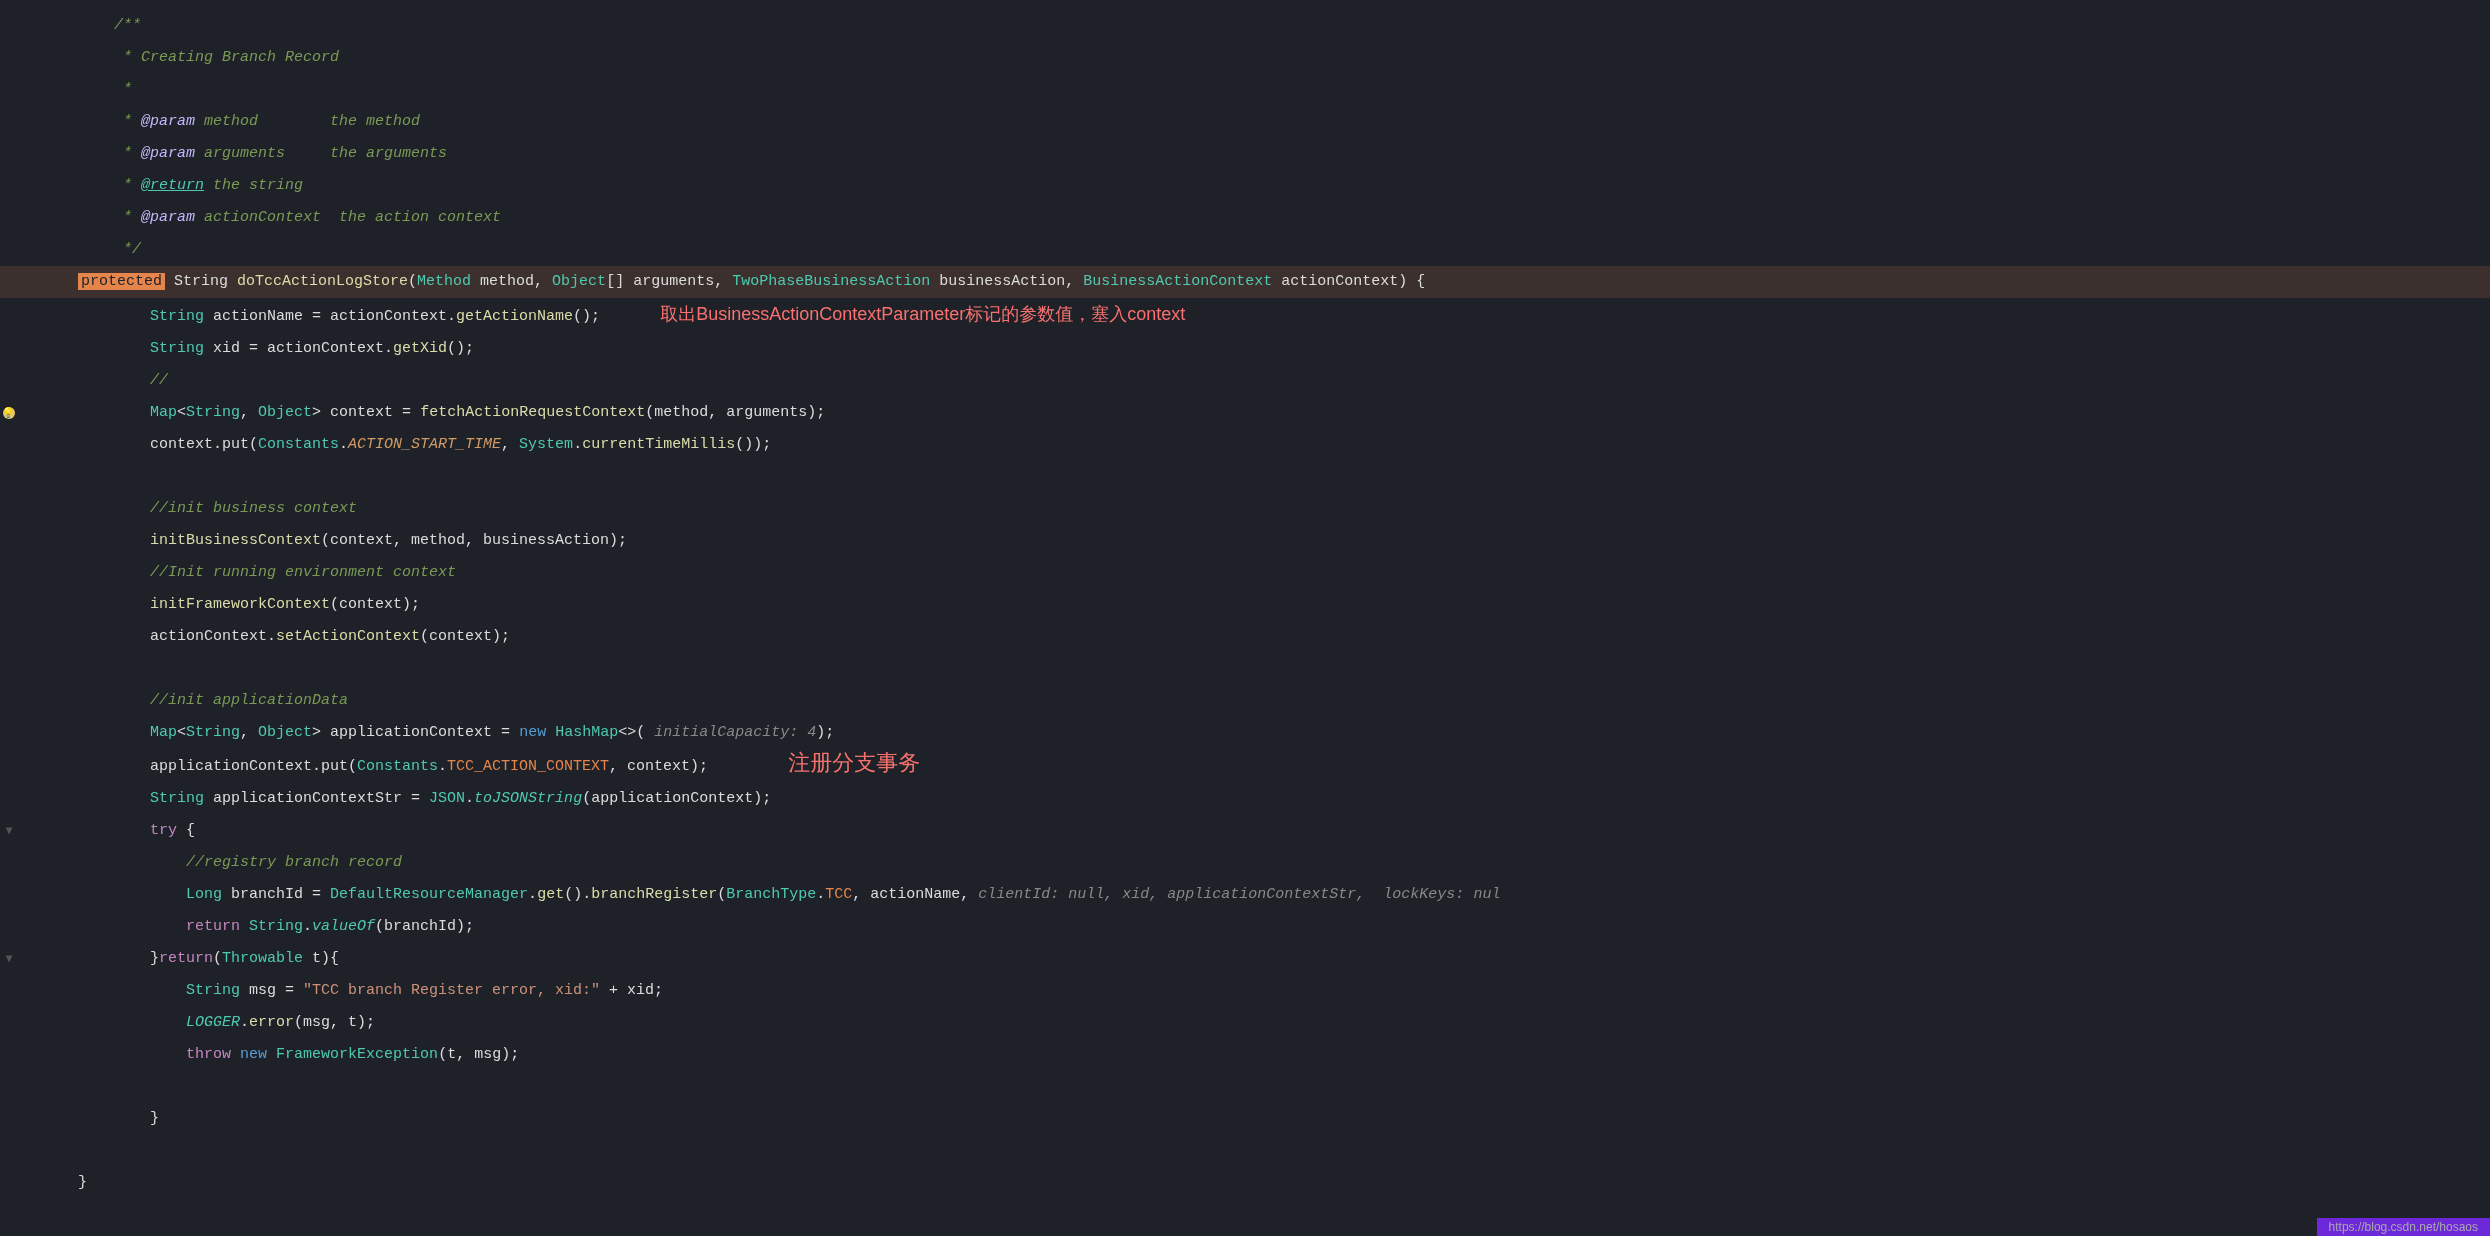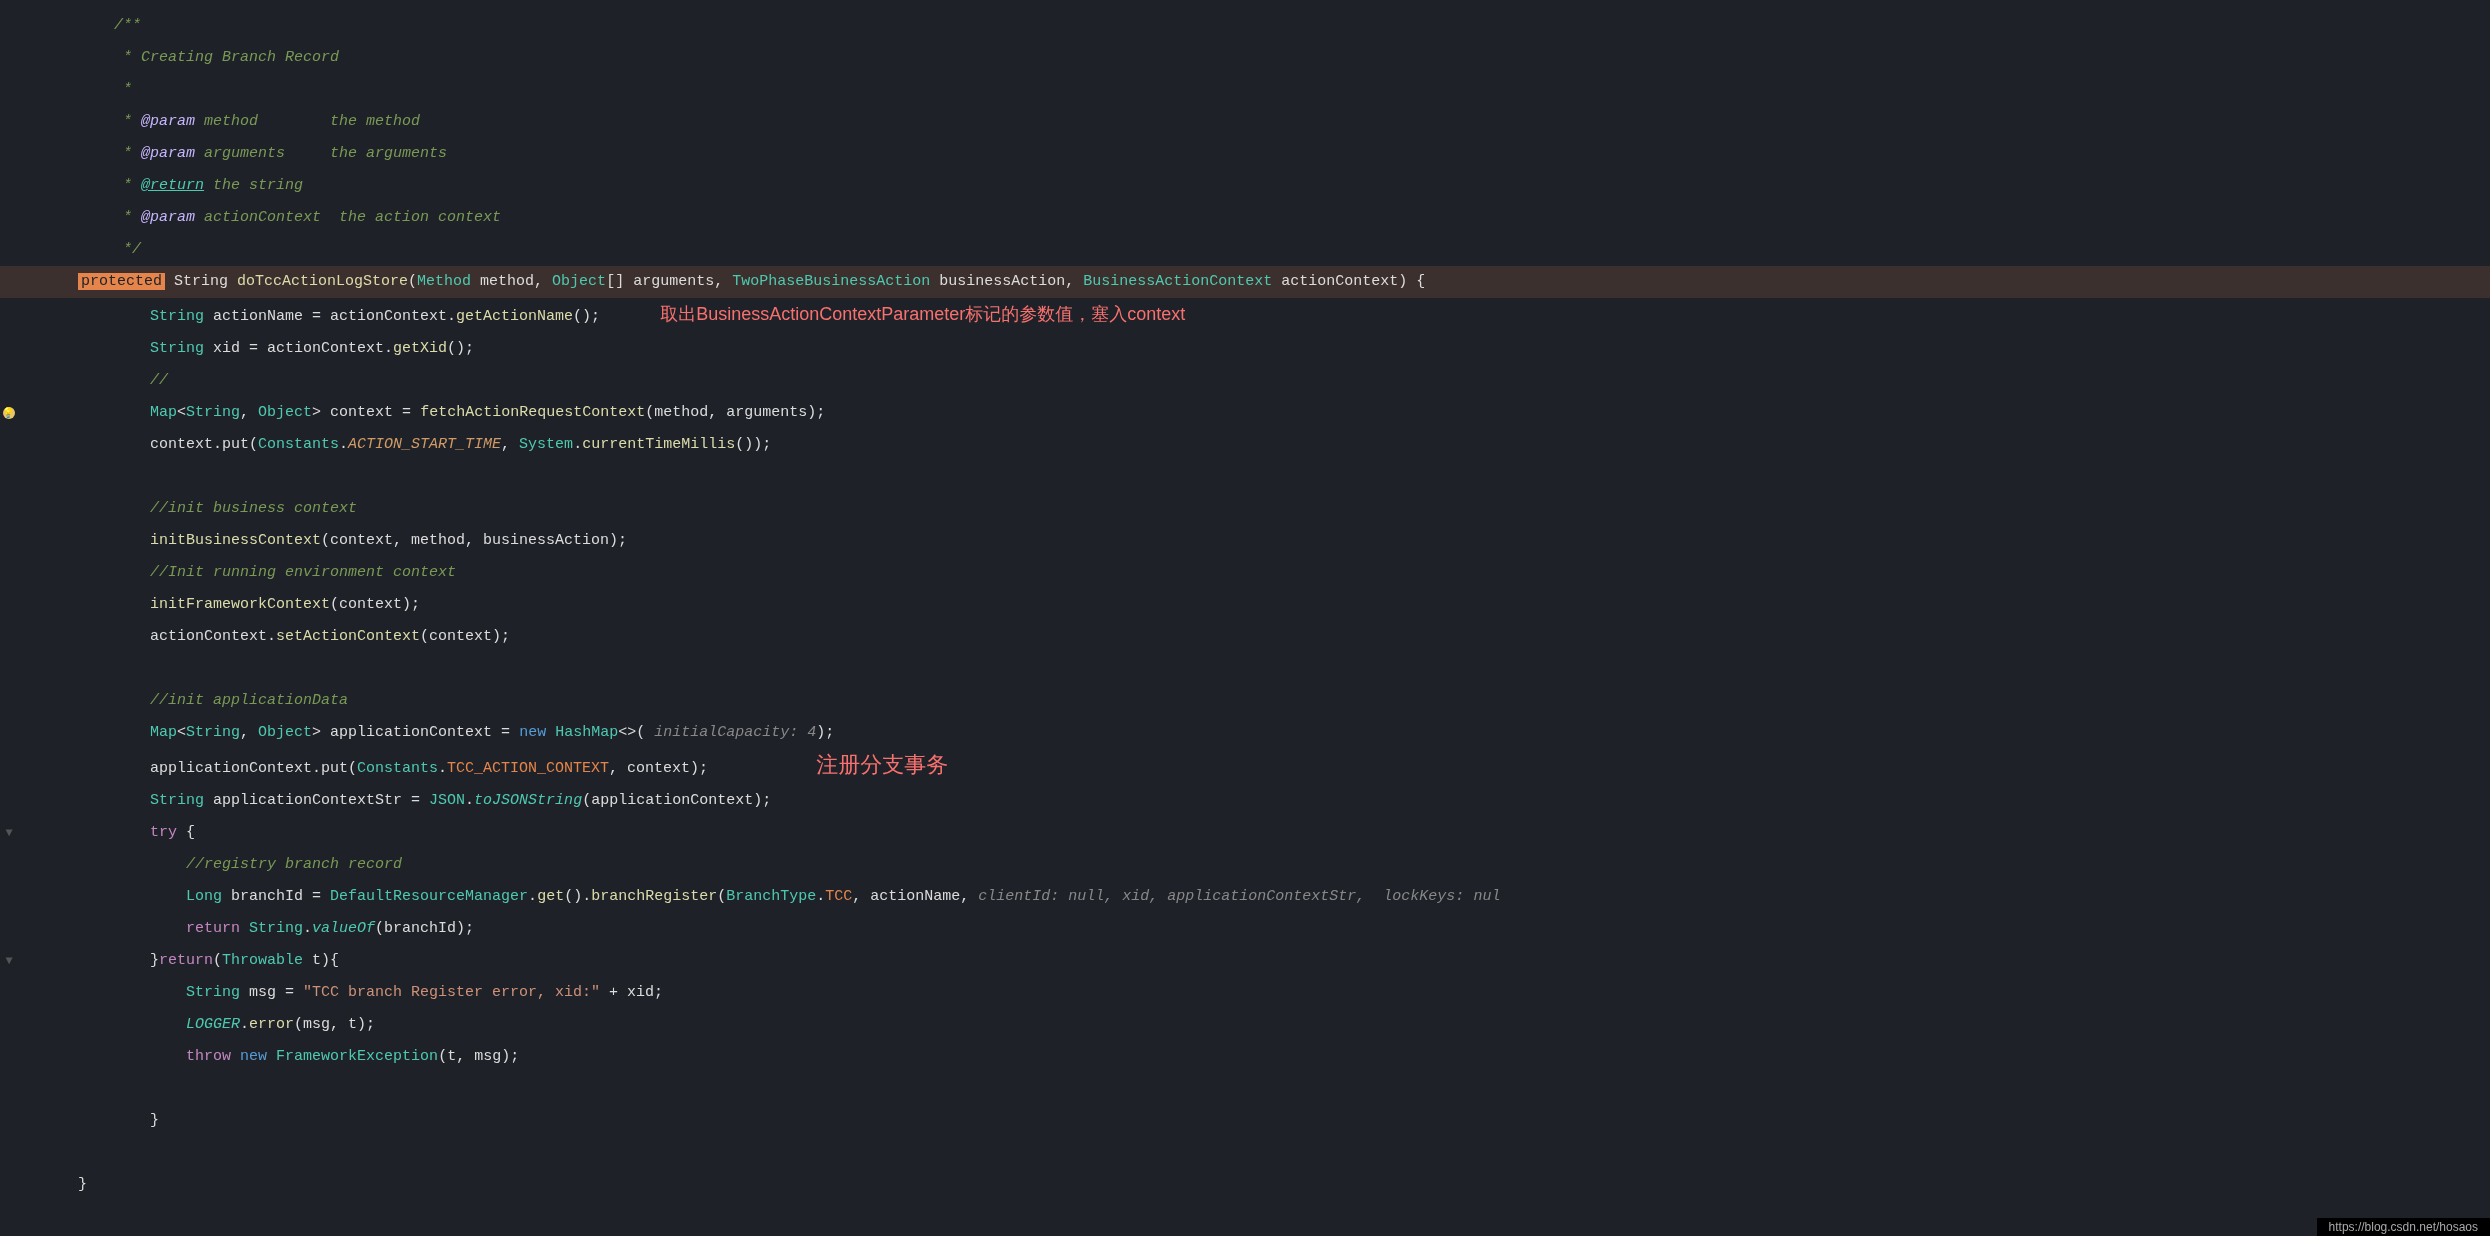--- a/index.html
+++ b/index.html
@@ -53,21 +53,21 @@
     .c-highlight-bg { background: #e5854b; color: #1e2228; padding: 0 3px; }
     .annotation-red { color: #f8716e; font-size: 18px; font-family: 'Microsoft YaHei', sans-serif; font-style: normal; white-space: nowrap; }
     .annotation-orange { color: #f8716e; font-size: 22px; font-family: 'Microsoft YaHei', sans-serif; font-style: normal; white-space: nowrap; }
     .c-tcc { color: #e5854b; }
     .c-method { color: #dcdcaa; }
     .c-class { color: #4ec9b0; }
     .status-bar {
       position: fixed;
       bottom: 0;
       right: 0;
-      background: #000000;
+      background: #6d28d9;
       color: #aaa;
       font-size: 12px;
       padding: 2px 12px;
       font-family: Arial, sans-serif;
     }
     .fold-marker {
       color: #555;
       font-size: 12px;
       cursor: pointer;
       user-select: none;
@@ -198,21 +198,21 @@
     <div class="code-line"><span class="c-comment">        //init applicationData</span></div>
   </div>
 
   <div class="line">
     <div class="margin-area"></div>
     <div class="code-line"><span class="c-white">        </span><span class="c-class">Map</span><span class="c-white">&lt;</span><span class="c-class">String</span><span class="c-white">, </span><span class="c-class">Object</span><span class="c-white">&gt; applicationContext = </span><span class="c-keyword2">new</span><span class="c-white"> </span><span class="c-class">HashMap</span><span class="c-white">&lt;&gt;(</span><span class="c-gray"> initialCapacity: 4</span><span class="c-white">);</span></div>
   </div>
 
   <div class="line" style="position:relative;">
     <div class="margin-area"></div>
-    <div class="code-line"><span class="c-white">        applicationContext.put(</span><span class="c-class">Constants</span><span class="c-white">.</span><span class="c-tcc">TCC_ACTION_CONTEXT</span><span class="c-white">, context);</span><span style="margin-left:108px;" class="annotation-orange">注册分支事务</span></div>
+    <div class="code-line"><span class="c-white">        applicationContext.put(</span><span class="c-class">Constants</span><span class="c-white">.</span><span class="c-tcc">TCC_ACTION_CONTEXT</span><span class="c-white">, context);</span><span style="margin-left:80px;font-family:Liberation Mono, monospace;" class="annotation-orange">注册分支事务</span></div>
   </div>
 
   <div class="line">
     <div class="margin-area"></div>
     <div class="code-line"><span class="c-class">        String</span><span class="c-white"> applicationContextStr = </span><span class="c-class">JSON</span><span class="c-white">.</span><span class="c-italic-green">toJSONString</span><span class="c-white">(applicationContext);</span></div>
   </div>
 
   <div class="line">
     <div class="margin-area">
       <span class="fold-marker">▼</span>

